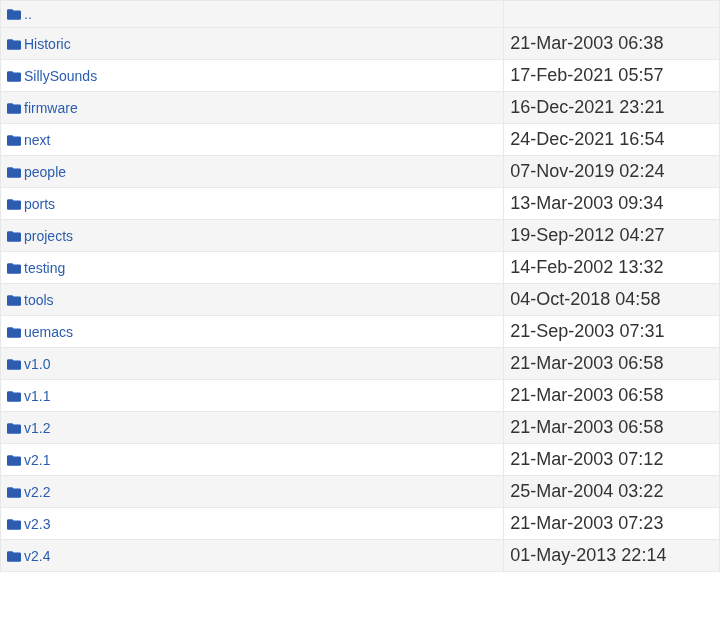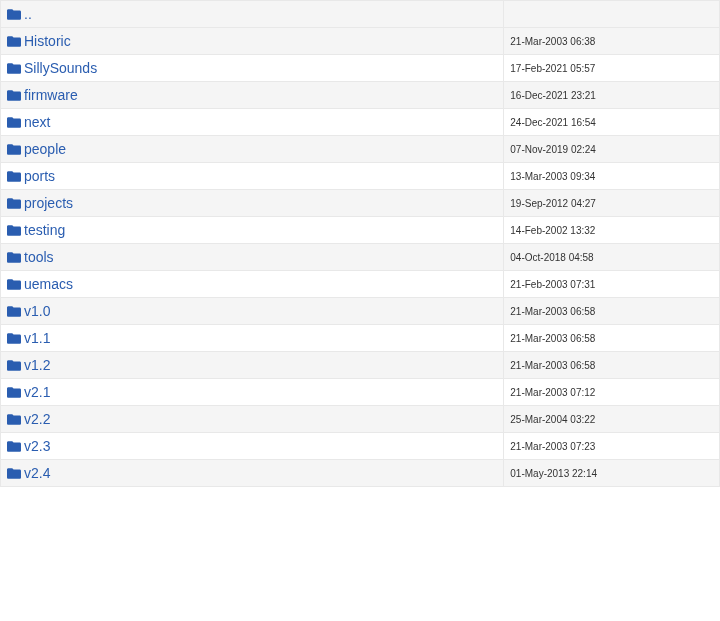--- a/index.html
+++ b/index.html
@@ -34,21 +34,21 @@
       padding: 5px 6px;
       vertical-align: middle;
       border-right: 1px solid #e8e8e8;
     }
     td.name-col {
       width: 70%;
     }
     td.date-col {
       width: 30%;
       color: #333;
-      font-size: 10px;
+      font-size: 18px;
     }
     .folder-icon {
       display: inline-block;
       width: 14px;
       height: 11px;
       margin-right: 3px;
       vertical-align: -1px;
     }
     a.dir-link {
       color: #2a5db0;
@@ -121,21 +121,21 @@
       <tr>
         <td class="name-col"><span class="folder-icon"><svg class="folder-svg" viewBox="0 0 16 12" width="14" height="11">
               <path d="M0 1.5 C0 0.7 0.7 0 1.5 0 L6 0 L7.5 1.5 L14.5 1.5 C15.3 1.5 16 2.2 16 3 L16 10.5 C16 11.3 15.3 12 14.5 12 L1.5 12 C0.7 12 0 11.3 0 10.5 Z"></path>
             </svg></span><a class="dir-link" href="#">tools</a></td>
         <td class="date-col">04-Oct-2018 04:58</td>
       </tr>
       <tr>
         <td class="name-col"><span class="folder-icon"><svg class="folder-svg" viewBox="0 0 16 12" width="14" height="11">
               <path d="M0 1.5 C0 0.7 0.7 0 1.5 0 L6 0 L7.5 1.5 L14.5 1.5 C15.3 1.5 16 2.2 16 3 L16 10.5 C16 11.3 15.3 12 14.5 12 L1.5 12 C0.7 12 0 11.3 0 10.5 Z"></path>
             </svg></span><a class="dir-link" href="#">uemacs</a></td>
-        <td class="date-col">21-Feb-2003 07:31</td>
+        <td class="date-col">21-Sep-2003 07:31</td>
       </tr>
       <tr>
         <td class="name-col"><span class="folder-icon"><svg class="folder-svg" viewBox="0 0 16 12" width="14" height="11">
               <path d="M0 1.5 C0 0.7 0.7 0 1.5 0 L6 0 L7.5 1.5 L14.5 1.5 C15.3 1.5 16 2.2 16 3 L16 10.5 C16 11.3 15.3 12 14.5 12 L1.5 12 C0.7 12 0 11.3 0 10.5 Z"></path>
             </svg></span><a class="dir-link" href="#">v1.0</a></td>
         <td class="date-col">21-Mar-2003 06:58</td>
       </tr>
       <tr>
         <td class="name-col"><span class="folder-icon"><svg class="folder-svg" viewBox="0 0 16 12" width="14" height="11">
               <path d="M0 1.5 C0 0.7 0.7 0 1.5 0 L6 0 L7.5 1.5 L14.5 1.5 C15.3 1.5 16 2.2 16 3 L16 10.5 C16 11.3 15.3 12 14.5 12 L1.5 12 C0.7 12 0 11.3 0 10.5 Z"></path>

